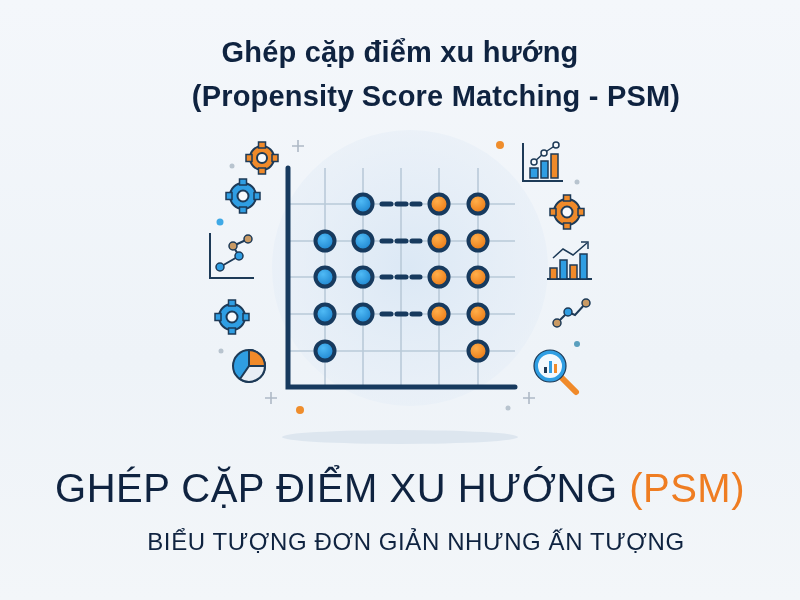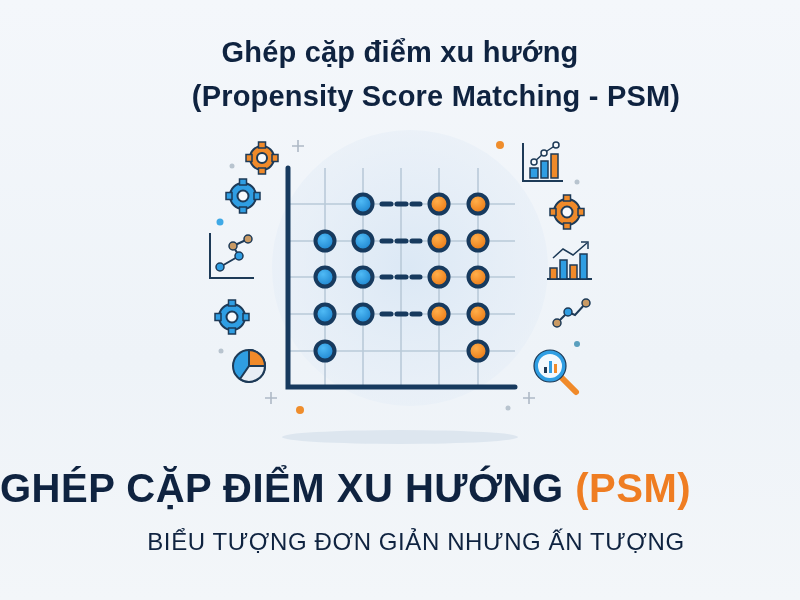--- a/index.html
+++ b/index.html
@@ -8,22 +8,22 @@
     background: linear-gradient(180deg, #f4f7fb 0%, #eef3f8 60%, #f3f6f9 100%);
     font-family: "Liberation Sans", "DejaVu Sans", sans-serif;
   }
   .title {
     position: absolute; left: 0; width: 800px; text-align: center;
     color: #0f2340; font-weight: bold; font-size: 29px; letter-spacing: 0.2px;
   }
   #title1 { top: 36px; }
   #title2 { top: 80px; margin-left: 36px; }
   .headline {
-    position: absolute; left: 0; width: 800px; top: 466px; text-align: left;
-    color: #0f2340; font-weight: bold; font-size: 40px; letter-spacing: 0.5px;
+    position: absolute; left: 0; width: 800px; top: 466px; text-align: center;
+    color: #0f2340; font-weight: normal; font-size: 40px; letter-spacing: 0.5px;
   }
   .headline .accent { color: #ef7d22; }
   .subline {
     position: absolute; left: 16px; width: 800px; top: 528px; text-align: center;
     color: #0f2340; font-size: 24px; letter-spacing: 0.6px;
   }
   svg.art { position: absolute; left: 0; top: 0; }
 </style>
 </head>
 <body>

